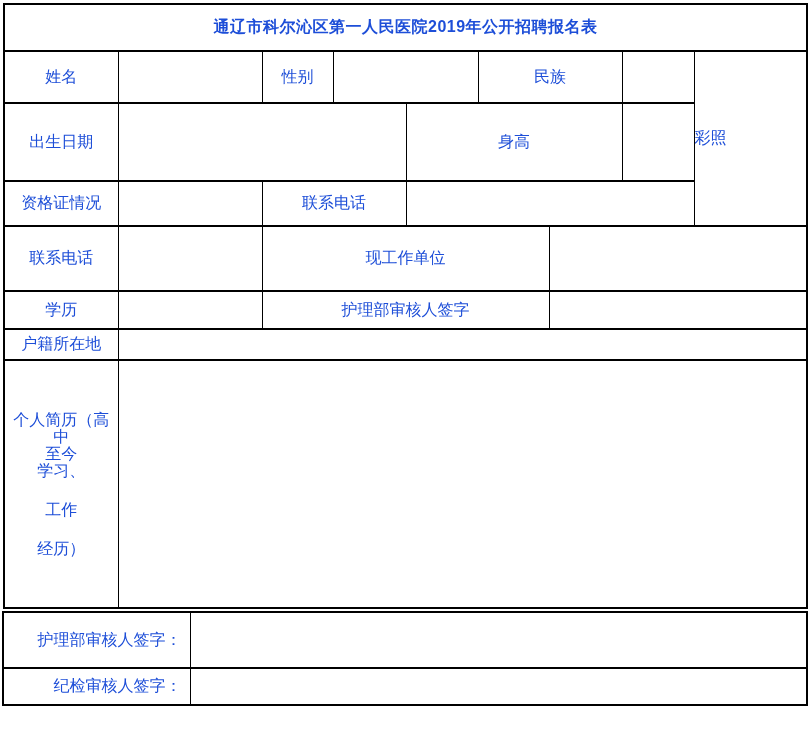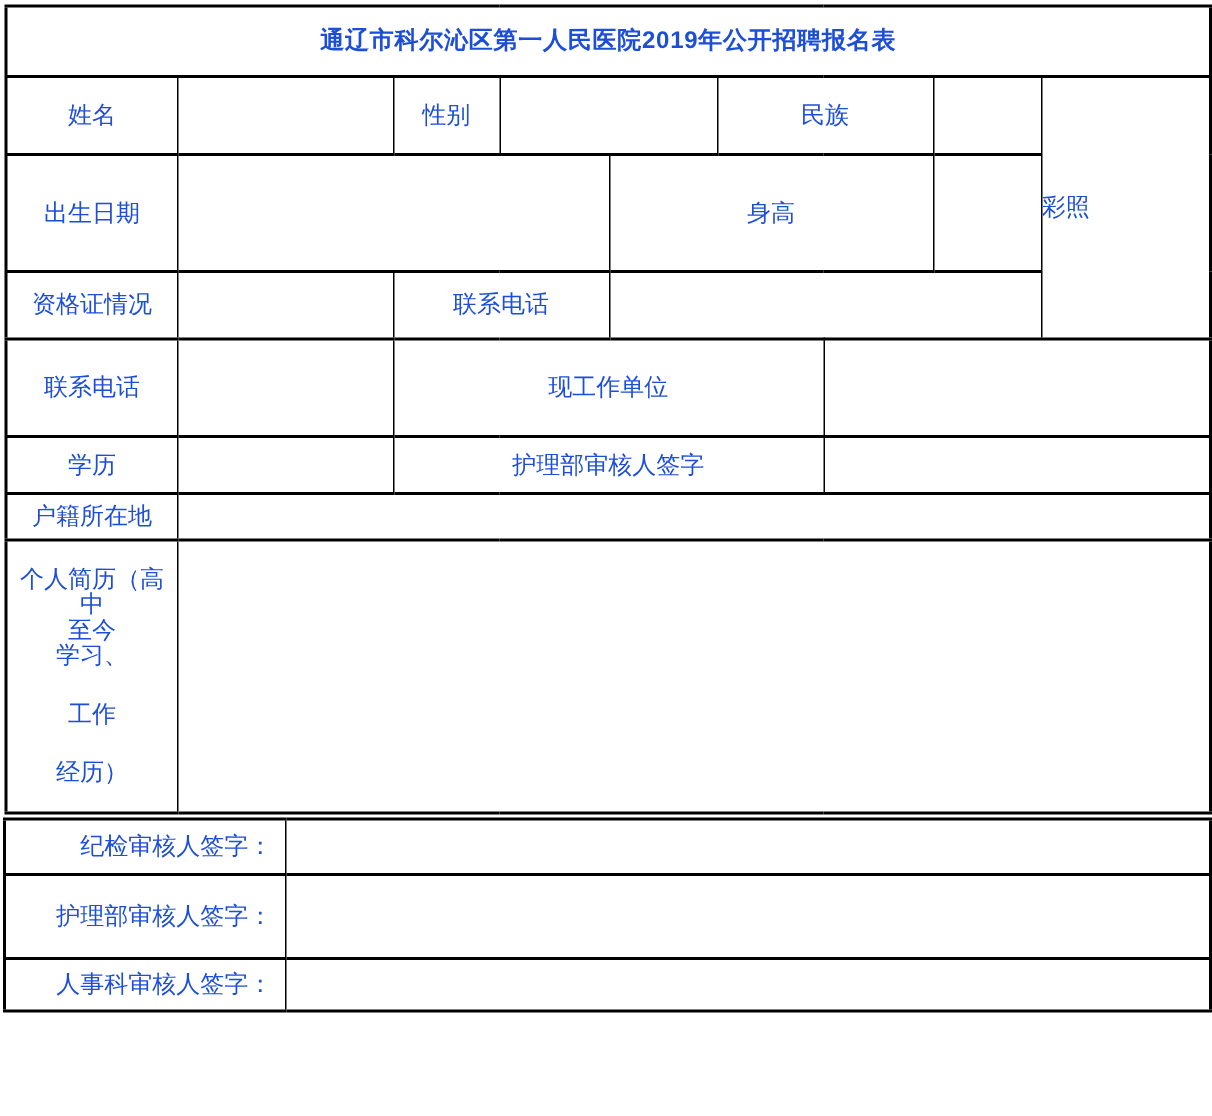--- a/index.html
+++ b/index.html
@@ -113,21 +113,21 @@
     <tr style="height:38px">
       <td class="label-cell">学历</td>
       <td class="value-cell"></td>
       <td colspan="4" class="label-cell">护理部审核人签字</td>
       <td colspan="3" class="value-cell"></td>
     </tr>
     <tr style="height:31px">
       <td class="label-cell">户籍所在地</td>
       <td colspan="8" class="value-cell"></td>
     </tr>
-    <tr style="height:182px">
+    <tr style="height:248px">
       <td class="resume-label-cell">
         <div class="resume-lines">
           <div class="resume-line">个人简历（高</div>
           <div class="resume-line">中</div>
           <div class="resume-line">至今</div>
           <div class="resume-line">学习、</div>
           <div class="resume-line gap"></div>
           <div class="resume-line">工作</div>
           <div class="resume-line gap"></div>
           <div class="resume-line">经历）</div>
@@ -137,28 +137,24 @@
     </tr>
   </tbody>
     </table>
 
   <table class="sign-table">
     <colgroup>
       <col style="width:187px">
         <col style="width:617px">
     </colgroup>
     <tbody>
-        <tr style="height:37px">
-      <td class="sign-label-cell">纪检审核人签字：</td>
-      <td class="value-cell"></td>
-    </tr>
-    <tr style="height:56px">
+        <tr style="height:56px">
       <td class="sign-label-cell">护理部审核人签字：</td>
       <td class="value-cell"></td>
     </tr>
-    <tr style="height:35px">
-      <td class="sign-label-cell">人事科审核人签字：</td>
+    <tr style="height:37px">
+      <td class="sign-label-cell">纪检审核人签字：</td>
       <td class="value-cell"></td>
     </tr>
   </tbody>
     </table>
 
 </div>
 
 </body></html>

